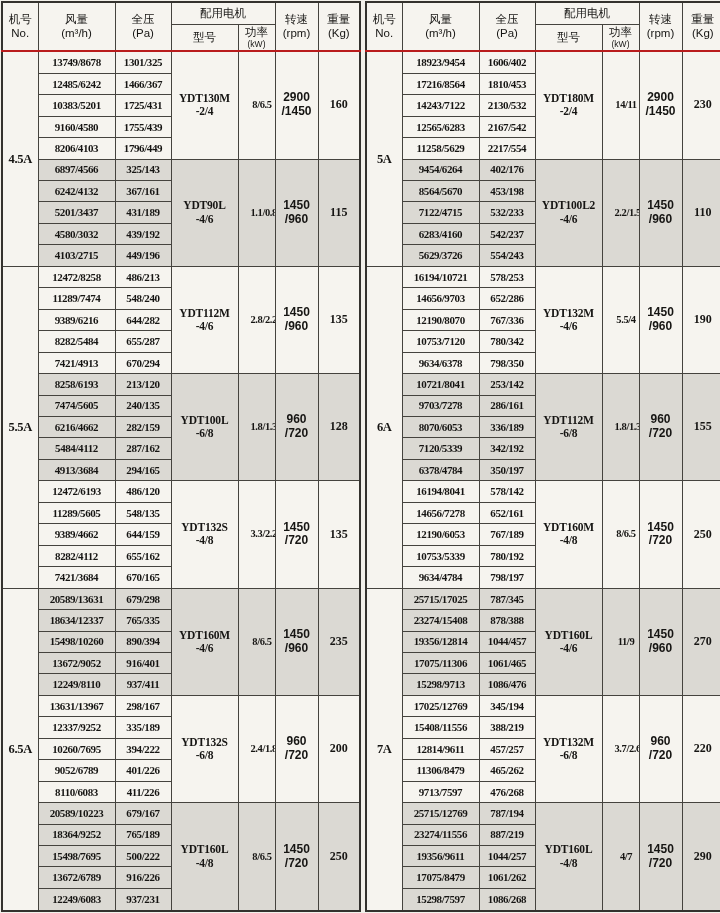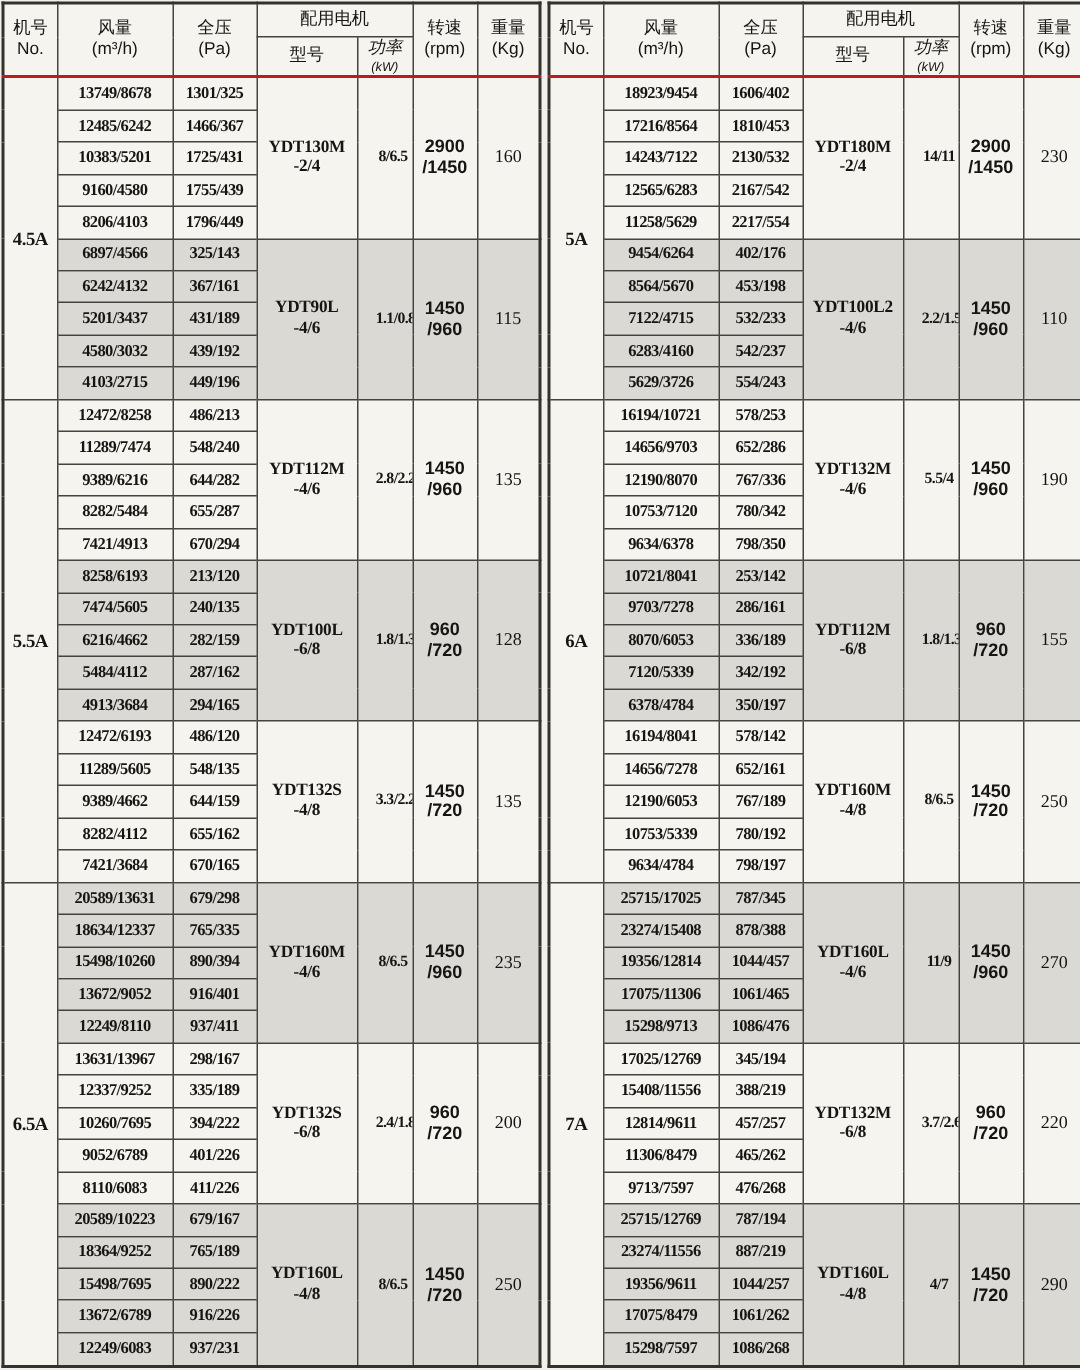--- a/index.html
+++ b/index.html
@@ -24,21 +24,21 @@
     overflow:hidden;
     line-height:1.15;
   }
   thead{border-bottom:2px solid #b91c1c;}
   thead th{
     font-weight:normal;
     font-size:11.5px;
     line-height:1.3;
     height:21px;
   }
-  th.sub-small{font-size:10px;font-style:italic;}
+  th.sub-small{font-size:10px;}
   th.sub-small .big{font-size:11.5px;}
   th.sub-small .small{font-size:8.5px;display:block;margin-top:-1px;}
   td.num{
     font-family:"Liberation Serif",serif;
     font-weight:bold;font-size:11px;letter-spacing:-0.4px;
   }
   td.machine{
     font-family:"Liberation Serif",serif;
     font-weight:bold;font-size:12.5px;letter-spacing:-0.3px;
     background:#f6f4ef;
@@ -50,21 +50,21 @@
   td.power{
     font-family:"Liberation Serif",serif;
     font-weight:bold;font-size:10.5px;letter-spacing:-0.4px;padding-left:12px;
   }
   td.speed{
     font-family:Liberation Sans, sans-serif;
     font-weight:bold;font-size:12px;
   }
   td.weight{
     font-family:"Liberation Serif",serif;
-    font-weight:normal;font-size:12px;
+    font-weight:bold;font-size:12px;
   }
   .shaded{background:#dbd9d3;}
   col.c-machine{width:36px;}
   col.c-airflow{width:77px;}
   col.c-pressure{width:56px;}
   col.c-model{width:67px;}
   col.c-power{width:37px;}
   col.c-speed{width:43px;}
   col.c-weight{width:42px;}
 </style>
@@ -297,21 +297,21 @@
           <td class="speed shaded" rowspan="5">1450
 /720</td>
           <td class="weight shaded" rowspan="5">250</td>
         </tr>
         <tr>
           <td class="num shaded">18364/9252</td>
           <td class="num shaded">765/189</td>
         </tr>
         <tr>
           <td class="num shaded">15498/7695</td>
-          <td class="num shaded">890/222</td>
+          <td class="num shaded">500/222</td>
         </tr>
         <tr>
           <td class="num shaded">13672/6789</td>
           <td class="num shaded">916/226</td>
         </tr>
         <tr>
           <td class="num shaded">12249/6083</td>
           <td class="num shaded">937/231</td>
         </tr>
       </tbody>

